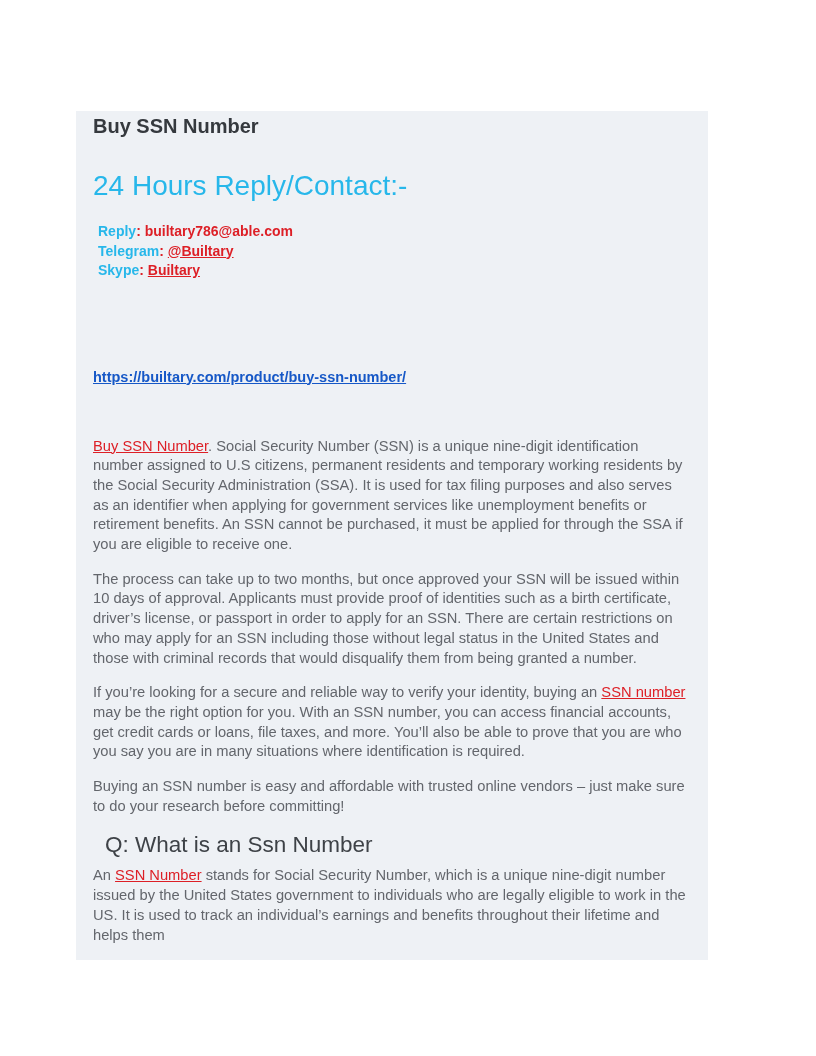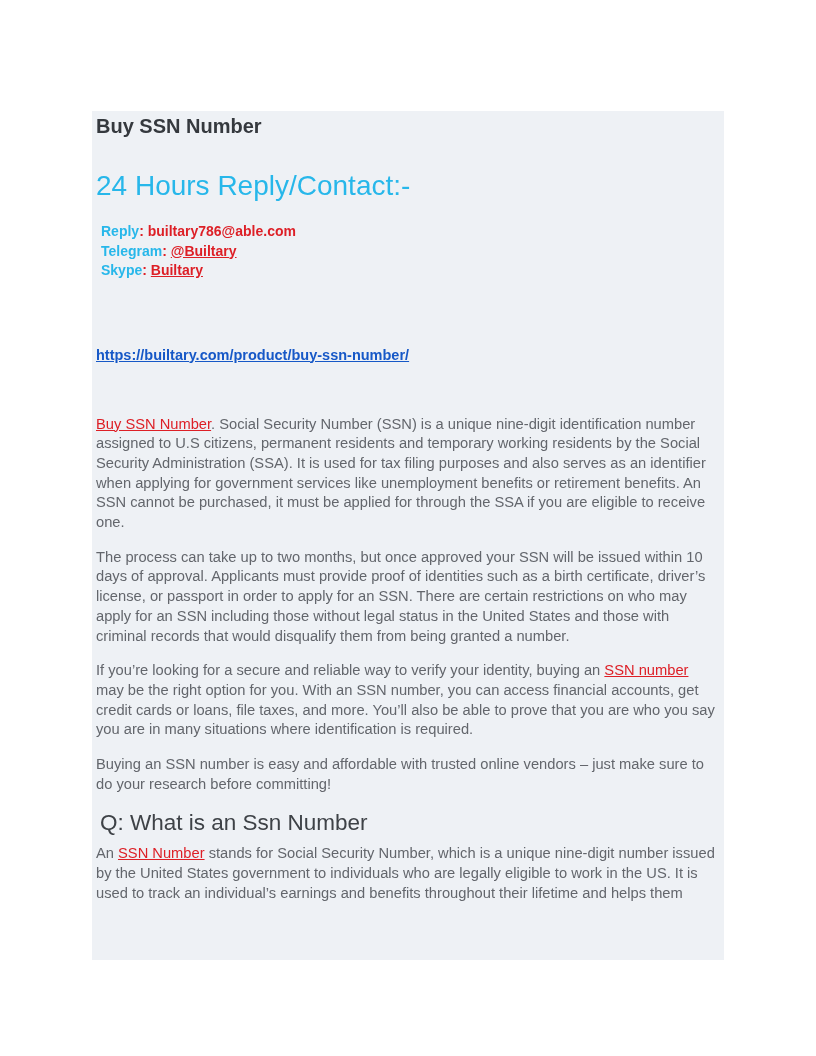--- a/index.html
+++ b/index.html
@@ -10,26 +10,26 @@
   .page {
     position: relative;
     width: 816px;
     height: 1056px;
     background: #ffffff;
     font-family: "Liberation Sans", sans-serif;
     overflow: hidden;
   }
   .doc {
     position: absolute;
-    left: 92px;
+    left: 76px;
     top: 111px;
     width: 632px;
     height: 849px;
     box-sizing: border-box;
-    padding: 4px 4px;
+    padding: 4px 17px;
     background: var(--doc-bg, #eef1f5);
     overflow: hidden;
   }
   .doc-title {
     margin: 0;
     font-size: 20px;
     line-height: 23px;
     font-weight: bold;
     color: var(--title-color, #35393e);
   }
@@ -57,21 +57,21 @@
   }
   .c-value {
     color: var(--accent-red, #dd1f26);
     text-decoration: none;
   }
   a.c-value {
     text-decoration: underline;
     cursor: pointer;
   }
   .url-line {
-    margin: 64px 0 0 0;
+    margin: 86px 0 0 0;
     font-size: 14.5px;
     line-height: 20px;
   }
   .product-url {
     color: var(--accent-blue, #1658c7);
     font-weight: bold;
     text-decoration: underline;
     cursor: pointer;
   }
   .body-p {
@@ -82,21 +82,21 @@
   }
   .body-p.first {
     margin-top: 50px;
   }
   .inline-link {
     color: var(--accent-red, #dd1f26);
     text-decoration: underline;
     cursor: pointer;
   }
   .qa-heading {
-    margin: 15px 0 0 4px;
+    margin: 15px 0 0 12px;
     font-size: 22.5px;
     line-height: 28px;
     font-weight: 400;
     color: var(--h3-color, #3e4247);
   }
   .qa-p {
     margin-top: 7px;
   }
 </style>
 </head>

